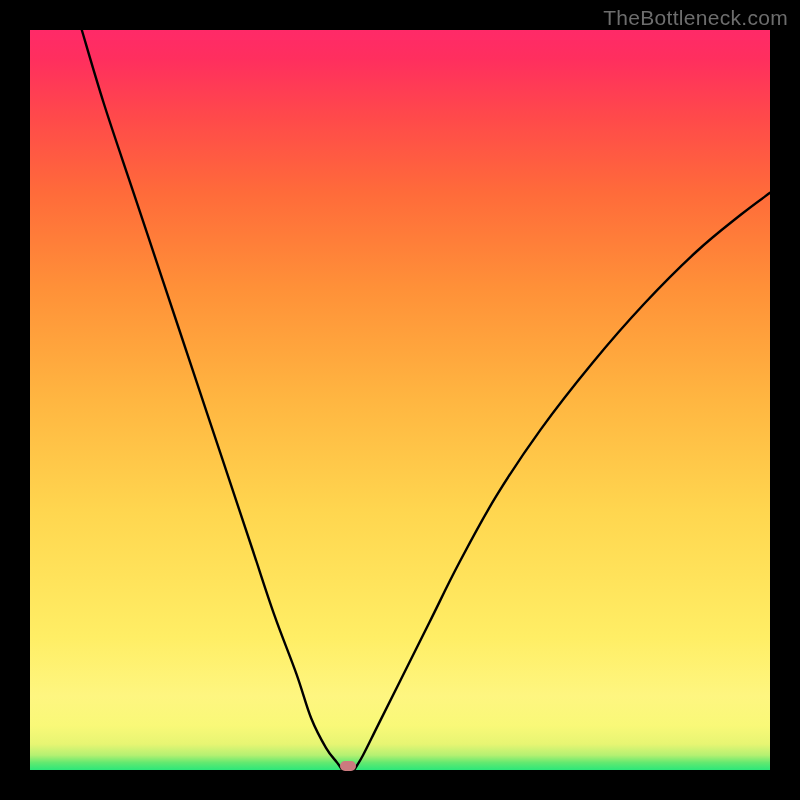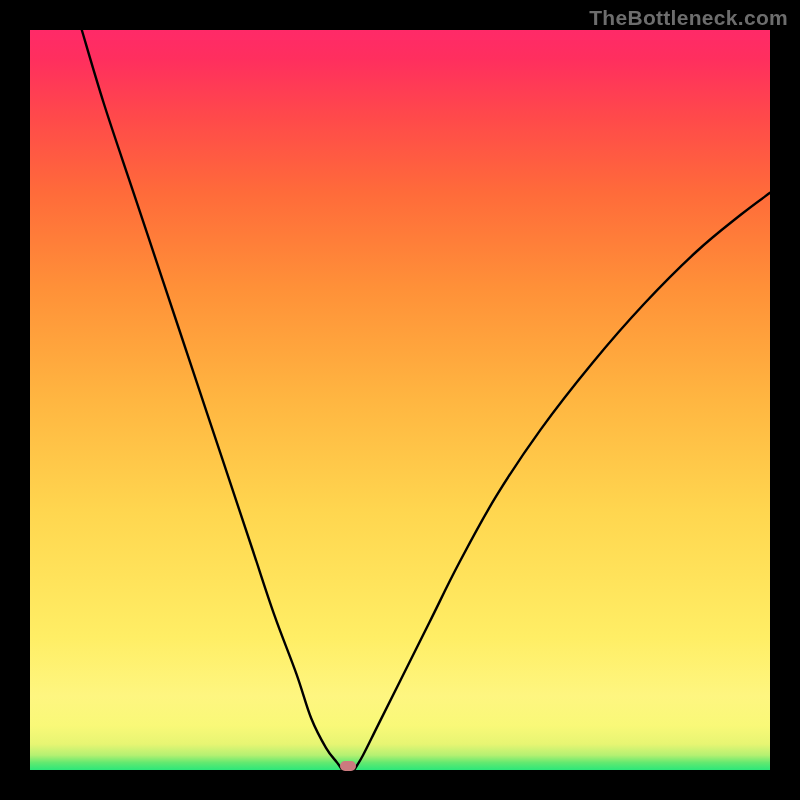--- a/index.html
+++ b/index.html
@@ -39,21 +39,21 @@
       #ff2f5e 96%,
       #ff2a68 100%
     );
   }
   .watermark {
     position: absolute;
     top: 6px;
     right: 12px;
     color: #6d6d6d;
     font-size: 21px;
-    font-weight: 700;
+    font-weight: 400;
     letter-spacing: 0.3px;
     user-select: none;
   }
   svg.curve {
     position: absolute;
     left: 0;
     top: 0;
     width: 740px;
     height: 740px;
     overflow: visible;

